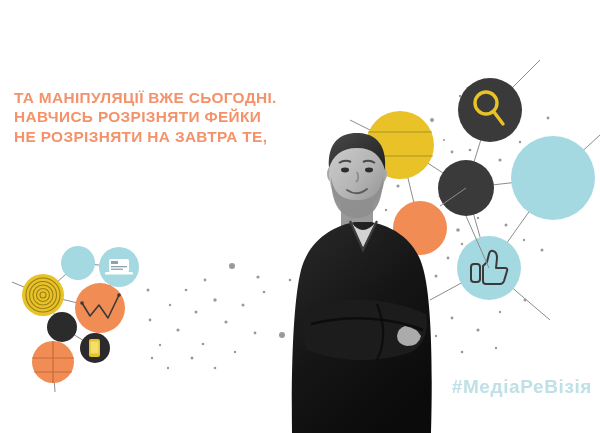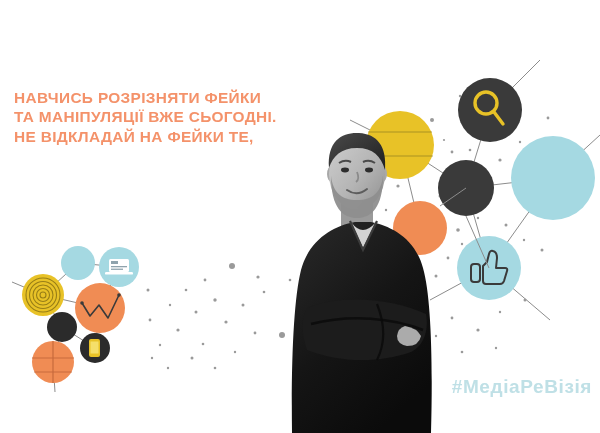--- a/index.html
+++ b/index.html
@@ -332,20 +332,20 @@
       <line x1="489" y1="268" x2="466" y2="216"></line>
     </g>
     <g fill="#9A9A9A">
       <circle cx="448" cy="258" r="1.4"></circle>
       <circle cx="462" cy="244" r="1.2"></circle>
       <circle cx="436" cy="276" r="1.5"></circle>
     </g>
   </svg>
 
   <div id="headline">
+    <span class="hl-line">ТА МАНІПУЛЯЦІЇ ВЖЕ СЬОГОДНІ.</span>
     <span class="hl-line">НАВЧИСЬ РОЗРІЗНЯТИ ФЕЙКИ</span>
-    <span class="hl-line">ТА МАНІПУЛЯЦІЇ ВЖЕ СЬОГОДНІ.</span>
-    <span class="hl-line">НЕ ВІДКЛАДАЙ НА ФЕЙКИ ТЕ,</span>
+    <span class="hl-line">НЕ РОЗРІЗНЯТИ НА ЗАВТРА ТЕ,</span>
   </div>
 
   <div id="hashtag">#МедіаРеВізія</div>
 
 </div>
 
 </body></html>

